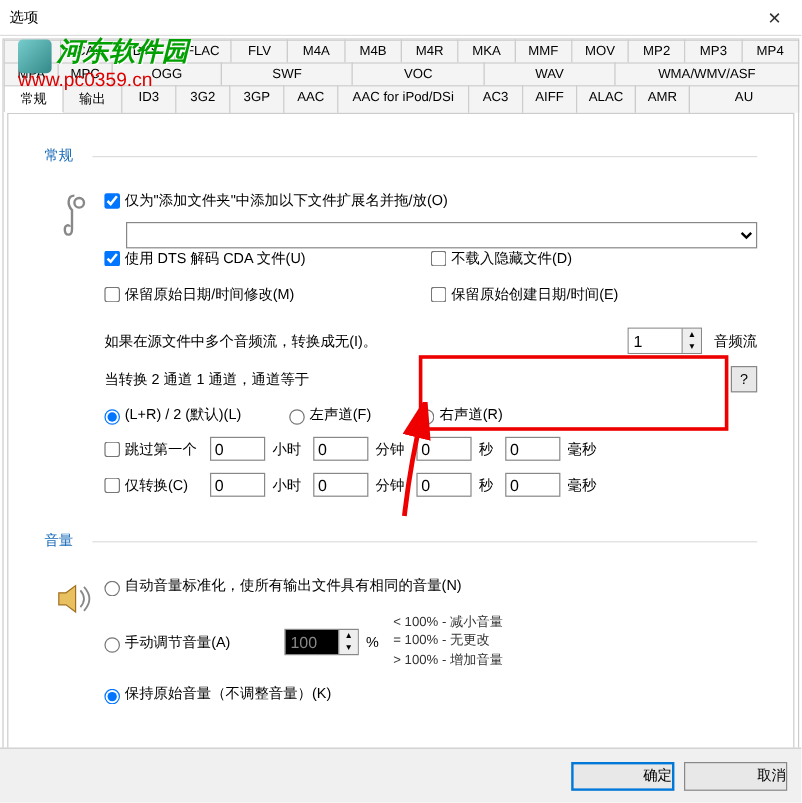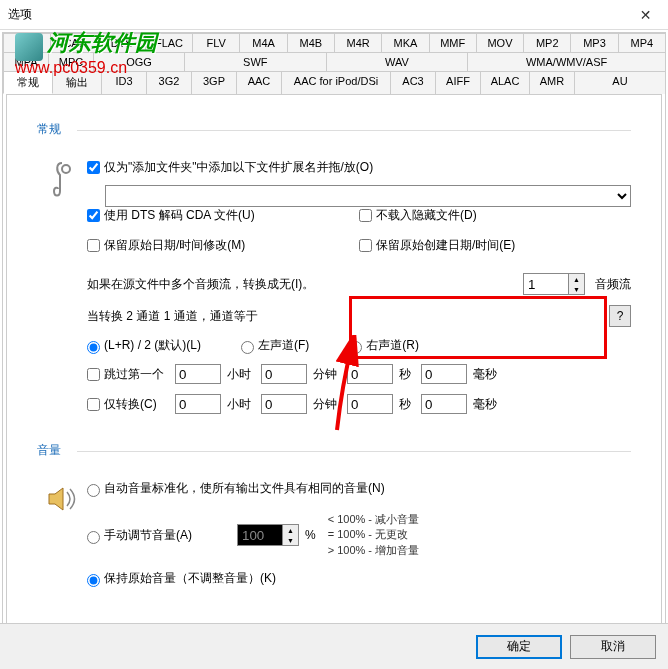--- a/index.html
+++ b/index.html
@@ -36,21 +36,21 @@
 .spin input { border: none; width: 44px; padding: 0 4px; }
 .spin .btns { display: flex; flex-direction: column; width: 16px; border-left: 1px solid #888; }
 .spin .btns span { flex: 1; display: flex; align-items: center; justify-content: center; font-size: 7px; background: #eee; cursor: pointer; }
 .qbtn { width: 22px; height: 22px; border: 1px solid #888; background: #e8e8e8; display: inline-flex; align-items: center; justify-content: center; cursor: pointer; }
 .radio-row { display: flex; gap: 40px; margin: 10px 0; }
 .radio { display: inline-flex; align-items: flex-end; gap: 4px; }
 .time-row { display: flex; align-items: center; gap: 10px; margin: 10px 0; }
 .time-row .lbl { width: 78px; }
 .time-seg { display: flex; align-items: center; gap: 6px; }
 .footer { position: absolute; bottom: 0; left: 0; right: 0; height: 46px; border-top: 1px solid #ccc; background: #f0f0f0; display: flex; justify-content: flex-end; align-items: center; gap: 8px; padding: 0 12px; }
-.btn { width: 86px; height: 24px; border: 1px solid #888; background: #e8e8e8; cursor: pointer; font-size: 12px; }
+.btn { width: 86px; height: 24px; border: 1px solid #888; background: #e8e8e8; cursor: pointer; font-size: 12px; text-align: right; }
 .btn.primary { border: 2px solid #0078d7; }
 .vol-icon { width: 34px; height: 34px; }
 .pct-input { width: 70px; height: 20px; border: 1px solid #aaa; background: #000000; padding: 0 4px; color: #888; }
 .vol-notes { font-size: 11px; line-height: 1.4; margin-left: 12px; color: #333; }
 .rule-main { border: 1px solid #ccc; padding: 8px 12px 12px 12px; margin: 0 3px; height: 568px; position: relative; }
 </style>
 </head>
 <body>
 
 <div class="titlebar">
@@ -78,20 +78,21 @@
     <div class="tab">MOV</div>
     <div class="tab">MP2</div>
     <div class="tab">MP3</div>
     <div class="tab">MP4</div>
   </div>
   <div class="tab-row">
     <div class="tab" style="flex:0 0 46px">MPA</div>
     <div class="tab" style="flex:0 0 46px">MPC</div>
     <div class="tab" style="flex:0 0 92px">OGG</div>
     <div class="tab" style="flex:1">SWF</div>
+    <div class="tab" style="flex:1">VOC</div>
     <div class="tab" style="flex:1">WAV</div>
     <div class="tab" style="flex:1.4">WMA/WMV/ASF</div>
   </div>
   <div class="tab-row3">
     <div class="tab sel" style="flex:0 0 50px">常规</div>
     <div class="tab" style="flex:0 0 50px">输出</div>
     <div class="tab" style="flex:0 0 46px">ID3</div>
     <div class="tab" style="flex:0 0 46px">3G2</div>
     <div class="tab" style="flex:0 0 46px">3GP</div>
     <div class="tab" style="flex:0 0 46px">AAC</div>

